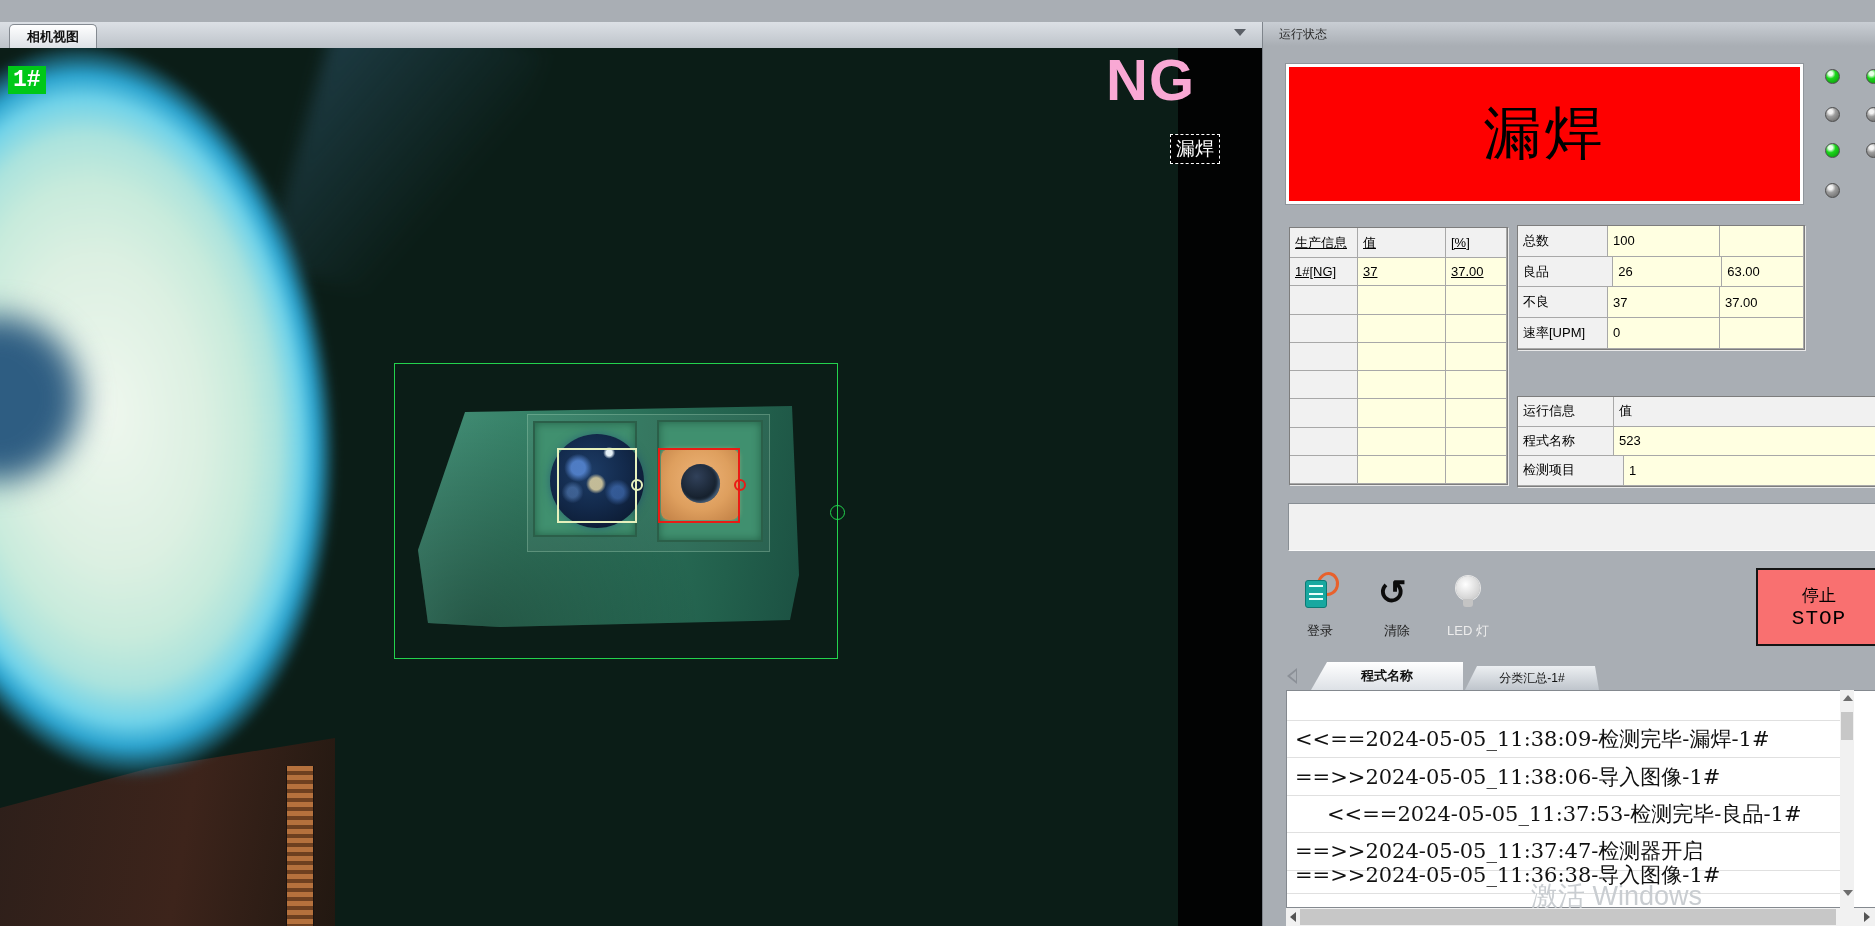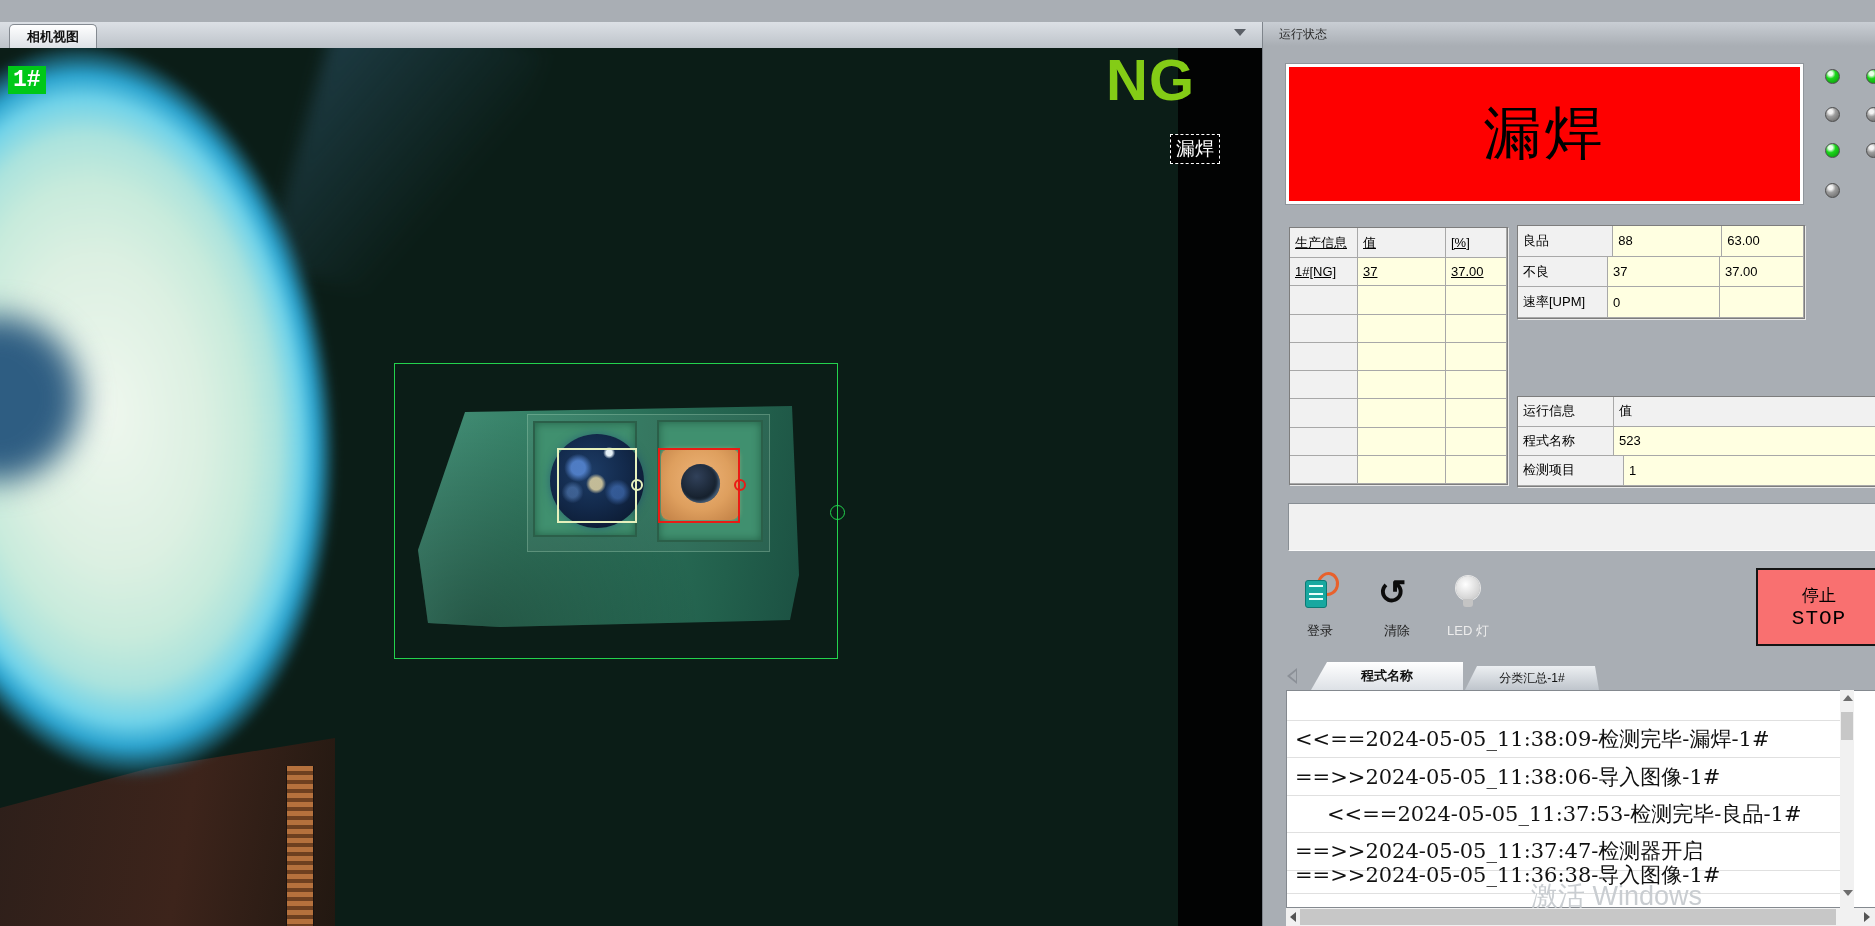--- a/index.html
+++ b/index.html
@@ -81,21 +81,21 @@
         background:radial-gradient(circle at 40% 32%,#31415a 0%,#17222f 60%,#0c131d 100%);
         box-shadow:inset -2px -2px 3px rgba(120,160,200,.5);}
 
   .roi{position:absolute;left:394px;top:315px;width:444px;height:296px;
        border:1px solid #23d24d;box-sizing:border-box;}
   .roi .notch{position:absolute;right:-8px;top:141px;width:15px;height:15px;border-radius:50%;
               border:1px solid #23d24d;box-sizing:border-box;}
 
   .cam-id{position:absolute;left:8px;top:18px;background:#00c818;color:#fff;
           font-size:23px;font-weight:bold;padding:1px 5px;font-family:"Liberation Mono",monospace;}
-  .ng-text{position:absolute;left:1106px;top:-2px;font-size:58px;font-weight:bold;color:#84cc16;
+  .ng-text{position:absolute;left:1106px;top:-2px;font-size:58px;font-weight:bold;color:#f9a8d4;
            letter-spacing:1px;}
   .defect-tag{position:absolute;left:1170px;top:86px;background:#000;color:#fff;font-size:19px;
               border:1px dashed #fff;padding:1px 5px;white-space:nowrap;}
 
   
   .status-panel{position:absolute;left:1262px;top:22px;width:613px;height:904px;background:#a9aeb4;
                 border-left:1px solid #7e848b;box-sizing:border-box;overflow:hidden;}
   .panel-titlebar{position:absolute;left:0;top:0;width:100%;height:24px;
                   background:linear-gradient(#c9ced4,#a9aeb4);font-size:12px;color:#2b2b2b;
                   line-height:24px;padding-left:16px;box-sizing:border-box;}
@@ -287,22 +287,27 @@
           <div class="tcell val" style="width: 61px; height: 28.3px;"></div>
         </div>
         <div class="trow" style="height: 28.3px;">
           <div class="tcell key" style="width: 68px; height: 28.3px;"></div>
           <div class="tcell val" style="width: 88px; height: 28.3px;"></div>
           <div class="tcell val" style="width: 61px; height: 28.3px;"></div>
         </div>
       </div>
     <div class="dtable" id="stats-table" style="left: 254px; top: 203px; width: 286px;">
         <div class="trow" style="height: 30.7px;">
+          <div class="tcell key" style="width: 90px; height: 30.7px;">总数</div>
+          <div class="tcell val" style="width: 112px; height: 30.7px;">100</div>
+          <div class="tcell val" style="width: 84px; height: 30.7px;"></div>
+        </div>
+        <div class="trow" style="height: 30.7px;">
           <div class="tcell key" style="width: 98px; height: 30.7px;">良品</div>
-          <div class="tcell val" style="width: 112px; height: 30.7px;">88</div>
+          <div class="tcell val" style="width: 112px; height: 30.7px;">26</div>
           <div class="tcell val" style="width: 84px; height: 30.7px;">63.00</div>
         </div>
         <div class="trow" style="height: 30.7px;">
           <div class="tcell key" style="width: 90px; height: 30.7px;">不良</div>
           <div class="tcell val" style="width: 112px; height: 30.7px;">37</div>
           <div class="tcell val" style="width: 84px; height: 30.7px;">37.00</div>
         </div>
         <div class="trow" style="height: 30.7px;">
           <div class="tcell key" style="width: 90px; height: 30.7px;">速率[UPM]</div>
           <div class="tcell val" style="width: 112px; height: 30.7px;">0</div>

